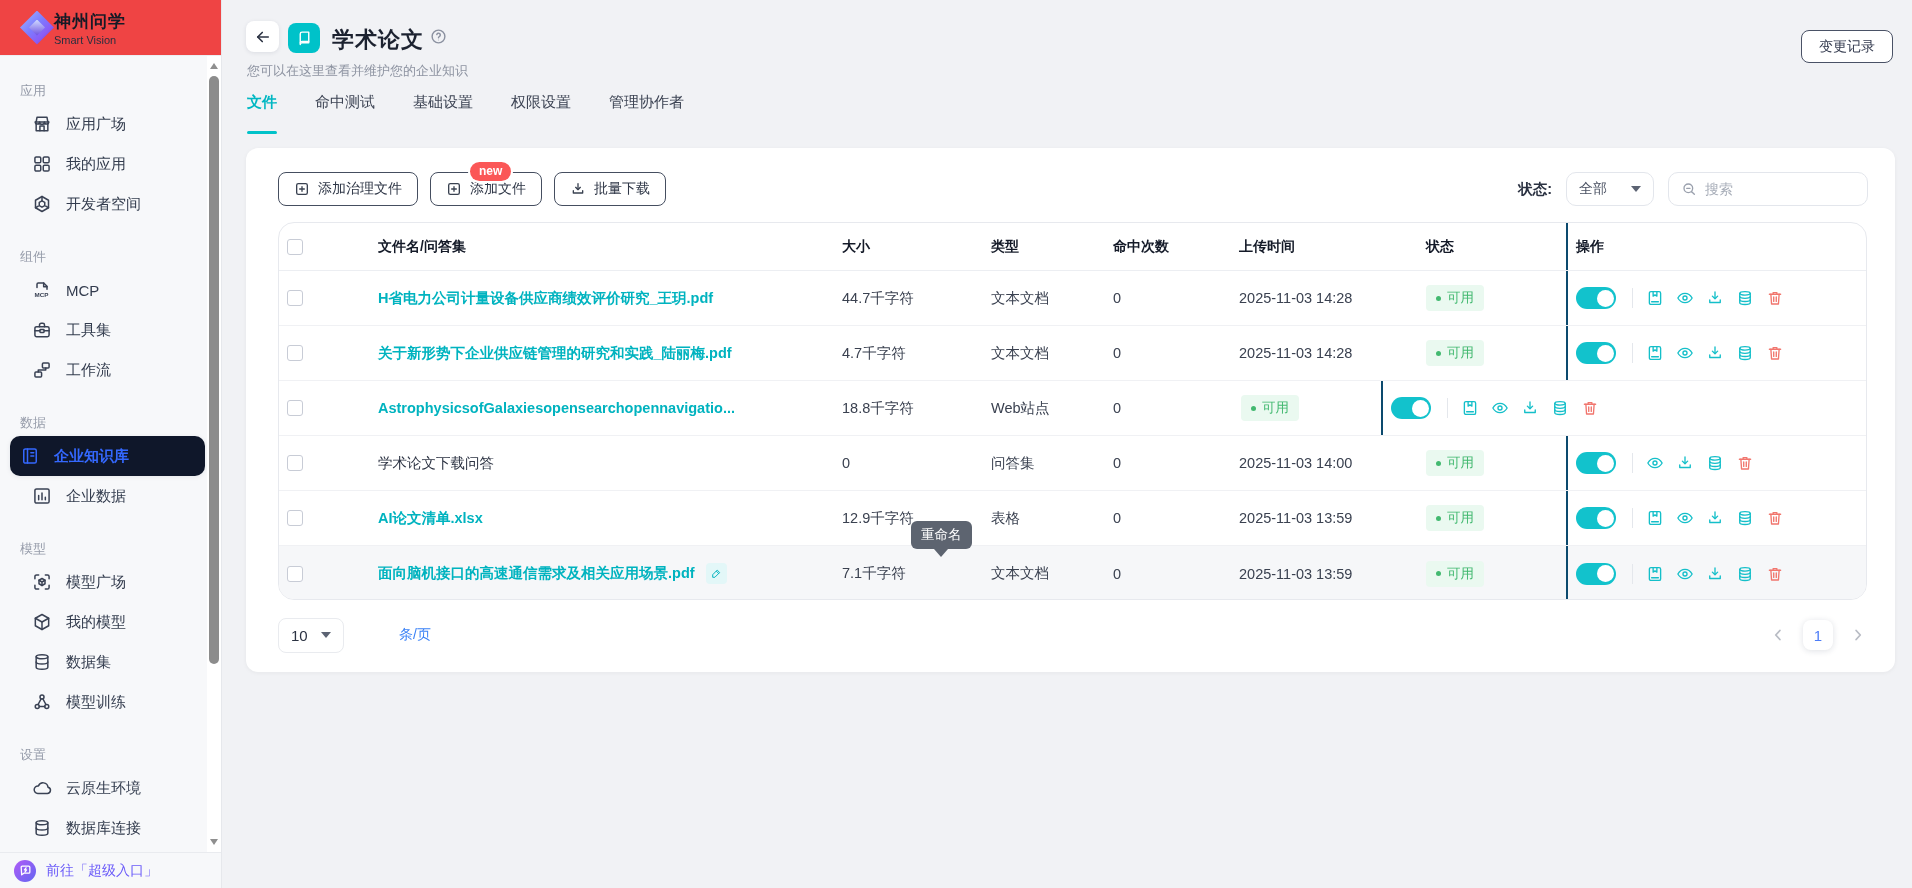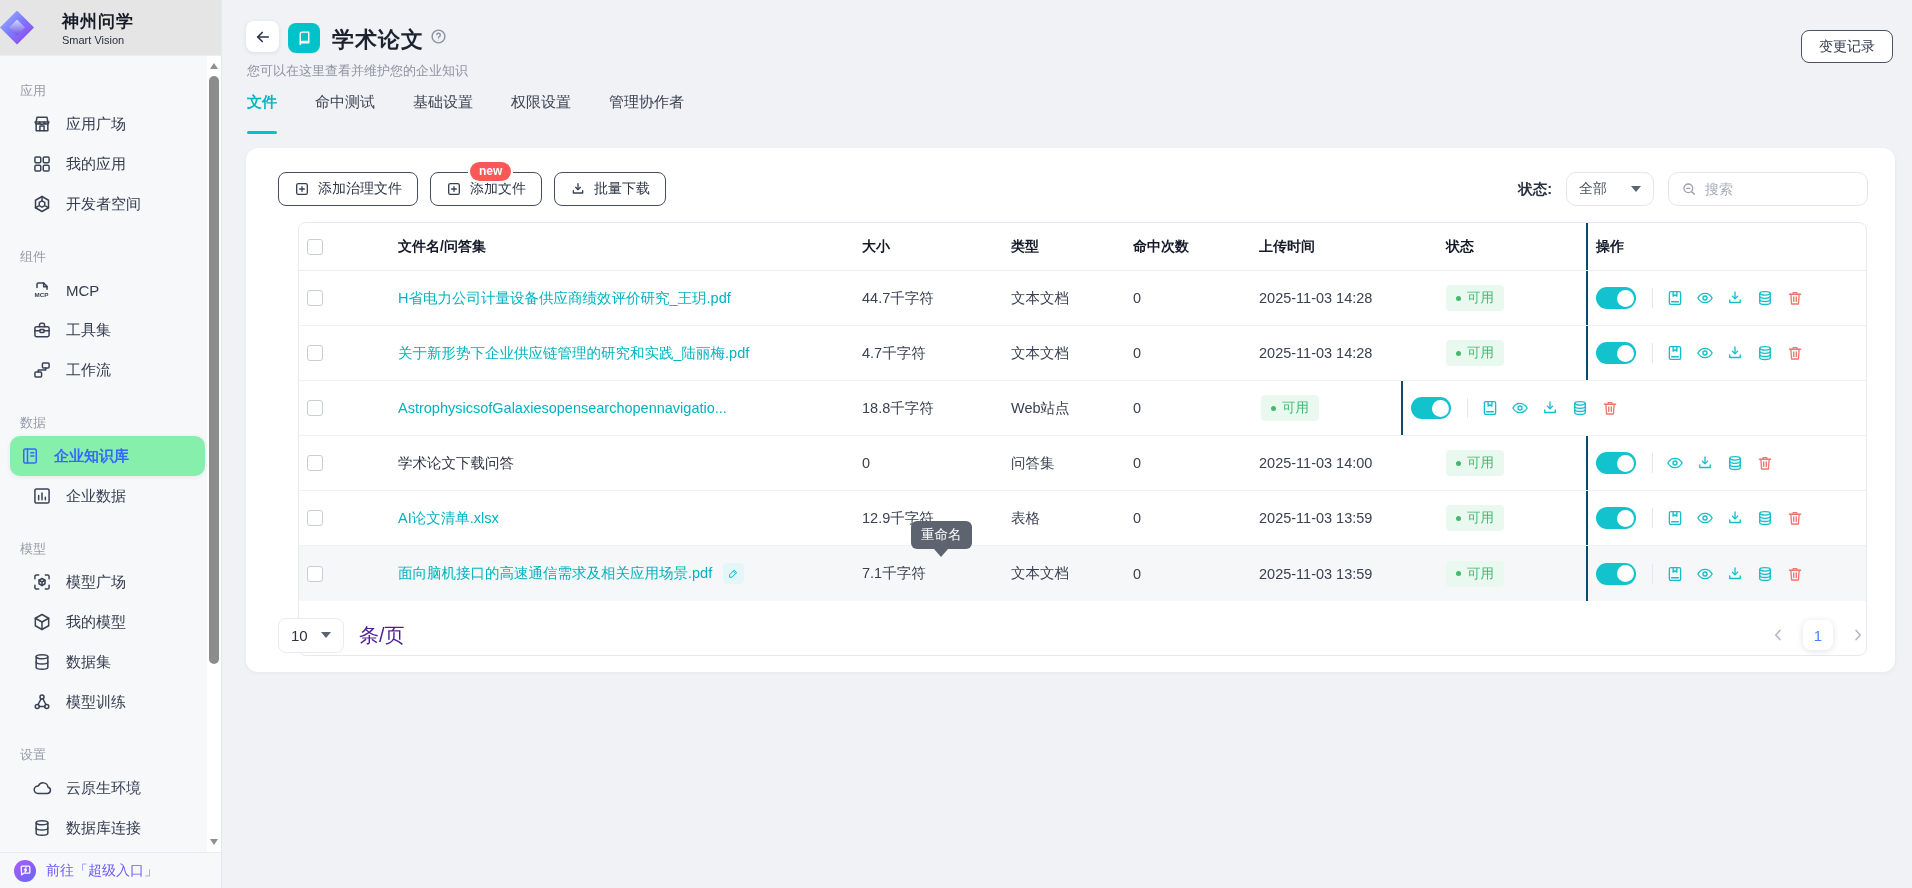--- a/index.html
+++ b/index.html
@@ -2,31 +2,31 @@
 <html><head>
 <meta charset="utf-8">
 <style>
   * { margin:0; padding:0; box-sizing:border-box; }
   html,body { width:1912px; height:888px; overflow:hidden; }
   body { font-family:"Liberation Sans","DejaVu Sans",sans-serif; background:#f1f2f5; position:relative; color:#2b3242; }
   svg { display:block; }
 
   
   .sidebar { position:absolute; left:0; top:0; width:222px; height:888px; background:#f7f8fa; border-right:1px solid #e6e8ec; }
-  .logo-area { height:56px; background:#e5e5e5; border-bottom:1px solid #eceef2; display:flex; align-items:center; gap:28px; }
+  .logo-area { height:56px; background:#ef4444; border-bottom:1px solid #eceef2; display:flex; align-items:center; padding-left:20px; gap:0; }
   .logo-diamond { width:34px; height:34px; position:relative; }
   .logo-diamond .d1 { position:absolute; inset:0; clip-path:polygon(50% 0,100% 50%,50% 100%,0 50%); background:linear-gradient(135deg,#9db9ff 0%,#7d7bff 45%,#8a5cf6 70%,#4c2fc9 100%); }
   .logo-diamond .d2 { position:absolute; left:9px; top:9px; width:16px; height:16px; clip-path:polygon(50% 0,100% 50%,50% 100%,0 50%); background:linear-gradient(180deg,#cfd9ff,#6d4fe0); }
   .logo-text-title { font-size:17px; font-weight:bold; color:#151a26; letter-spacing:1px; }
   .logo-text-sub { font-size:11px; color:#2a3040; margin-top:1px; }
   .nav { padding-top:2px; }
   .nav-section-label { margin:24px 0 4px; padding-left:20px; font-size:13px; color:#959ba9; }
   .nav-item { height:40px; display:flex; align-items:center; gap:14px; padding-left:9px; font-size:15px; color:#333c4e; cursor:pointer;margin-left:23px; }
   .nav-item .nicon { width:20px; height:20px; color:#3a4254; flex:0 0 auto; }
-  .nav-item.active { background:#86efac; margin:0 16px 0 10px; padding-left:10px; border-radius:10px; box-shadow:0 1px 5px rgba(30,40,70,.08); color:#3468fe; font-weight:bold; }
+  .nav-item.active { background:#0f172a; margin:0 16px 0 10px; padding-left:10px; border-radius:10px; box-shadow:0 1px 5px rgba(30,40,70,.08); color:#3468fe; font-weight:bold; }
   .nav-item.active .nicon { color:#3468fe; }
   .sidebar-footer { position:absolute; left:0; right:0; bottom:0; height:36px; border-top:1px solid #e9ebef; background:#f7f8fa; display:flex; align-items:center; gap:10px; padding-left:14px; }
   .super-circle { width:22px; height:22px; border-radius:50%; background:linear-gradient(135deg,#b05cf7,#6366f1); display:flex; align-items:center; justify-content:center; color:#fff; }
   .super-link { font-size:14px; color:#6a5af9; cursor:pointer; }
 
   
   .sb-track { position:absolute; top:56px; bottom:36px; right:0px; width:14px; background:#ffffff; }
   .sb-arrow { position:absolute; left:3px; width:0; height:0; border-left:4px solid transparent; border-right:4px solid transparent; }
   .sb-arrow.up { top:7px; border-bottom:6px solid #8f8f8f; }
   .sb-arrow.down { bottom:7px; border-top:6px solid #8f8f8f; }
@@ -54,52 +54,52 @@
   .filters { position:absolute; right:27px; top:24px; display:flex; align-items:center; gap:14px; }
   .status-label { font-size:14.5px; color:#2b3242; font-weight:bold; }
   .status-select { width:88px; height:34px; border:1px solid #e3e6ec; border-radius:10px; background:#fff; display:flex; align-items:center; justify-content:space-between; padding:0 12px; font-size:14px; color:#4b5263; cursor:pointer; }
   .caret { width:0; height:0; border-left:5px solid transparent; border-right:5px solid transparent; border-top:6px solid #5c6373; }
   .search-box { width:200px; height:34px; border:1px solid #e3e6ec; border-radius:10px; background:#fff; display:flex; align-items:center; gap:8px; padding:0 12px; }
   .search-box input { border:none; outline:none; font-size:14px; color:#4b5263; width:140px; font-family:inherit; background:transparent; }
   .search-box input::placeholder { color:#a8aeb9; }
   .search-icon { color:#9aa0ad; }
 
   
-  .table-box { position:absolute; left:32px; right:28px; top:74px; height:434px; border:1px solid #e7e9ee; border-radius:8px; overflow:hidden;margin-left:20px; }
+  .table-box { position:absolute; left:32px; right:28px; top:74px; height:378px; border:1px solid #e7e9ee; border-radius:16px; overflow:hidden; }
   .trow { display:flex; align-items:stretch; }
   .thead { height:48px; border-bottom:1px solid #eceef2; font-weight:bold; font-size:14px; color:#141a28; }
   .tbody-row { height:55px; border-bottom:1px solid #f0f1f4; font-size:14.5px; color:#3a4150; }
   .tbody-row:last-child { border-bottom:none; }
   .tbody-row.hover { background:#f6f7f9;text-align:center; }
   .cell { display:flex; align-items:center; }
   .cb { width:77px; padding-left:8px; }
   .cname { width:475px; padding-left:22px; }
   .csize { width:150px; padding-left:11px; }
   .ctype { width:120px; padding-left:10px; }
   .chits { width:130px; padding-left:12px; }
   .ctime { width:185px; padding-left:8px; }
   .cstatus { width:150px; padding-left:10px; }
   .cact { flex:1; border-left:2px solid #0c4a6e; padding-left:8px; }
   .checkbox { width:16px; height:16px; border:1.5px solid #c8ccd6; border-radius:3px; background:#fff; cursor:pointer; }
-  .fname-link { color:#00b3bf; cursor:pointer; }
+  .fname-link { color:#00b3bf; cursor:pointer;font-weight:bold; }
   .fname-plain { color:#2b3242; }
   .edit-chip { width:21px; height:21px; margin-left:11px; border-radius:4px; background:#e3f7f8; color:#00b3bf; display:flex; align-items:center; justify-content:center; cursor:pointer; }
   .status-pill { display:inline-flex; align-items:center; gap:6px; background:#eaf9f0; color:#43b970; border-radius:4px; padding:4px 10px; font-size:13.5px; }
   .status-dot { width:5px; height:5px; border-radius:50%; background:#43b970; }
   .toggle { width:40px; height:22px; border-radius:999px; background:#12c2cc; position:relative; cursor:pointer; flex:0 0 auto; }
   .toggle::after { content:""; position:absolute; right:2.5px; top:2.5px; width:17px; height:17px; border-radius:50%; background:#fff; }
   .act-sep { width:1px; height:20px; background:#e4e7ec; margin:0 13px 0 16px; }
   .act { width:18px; height:18px; color:#14bfc9; margin-right:12px; cursor:pointer; }
   .act.danger { color:#f1766e; }
 
   
   .pager { position:absolute; left:32px; right:28px; bottom:19px; height:36px; display:flex; align-items:center; justify-content:space-between; }
   .pager-left { display:flex; align-items:center; gap:15px; }
   .size-select { width:66px; height:35px; border:1px solid #e9ebef; border-radius:8px; background:#fff; display:flex; align-items:center; justify-content:space-between; padding:0 12px; font-size:15px; color:#2b3242; cursor:pointer; }
-  .per-page { font-size:20px; color:#4c1d95; }
+  .per-page { font-size:14px; color:#3b82f6;margin-left:40px; }
   .pager-right { display:flex; align-items:center; gap:16px; }
   .pchev { color:#b9bdc5; cursor:pointer; }
   .page-num { width:30px; height:30px; background:#fff; border-radius:8px; box-shadow:0 1px 6px rgba(30,40,70,.14); display:flex; align-items:center; justify-content:center; font-size:15px; color:#4d7df8; cursor:pointer; }
 
   
   .tooltip { position:absolute; left:911px; top:521px; background:#5d6470; color:#fff; font-size:13.5px; padding:5px 10px; border-radius:6px; z-index:5; }
   .tooltip::after { content:""; position:absolute; left:50%; transform:translateX(-50%); top:100%; border-left:7px solid transparent; border-right:7px solid transparent; border-top:8px solid #5d6470; }
 </style>
 </head>
 <body>

